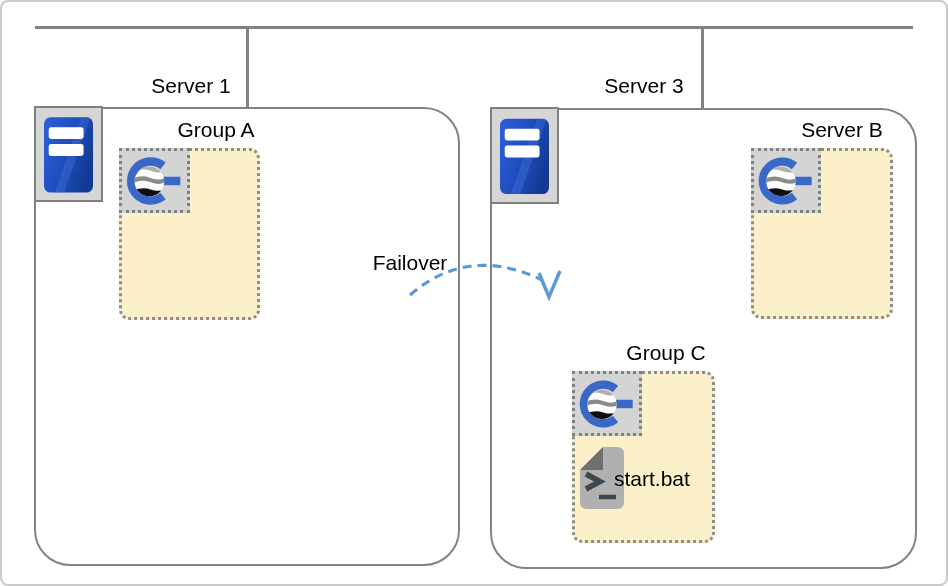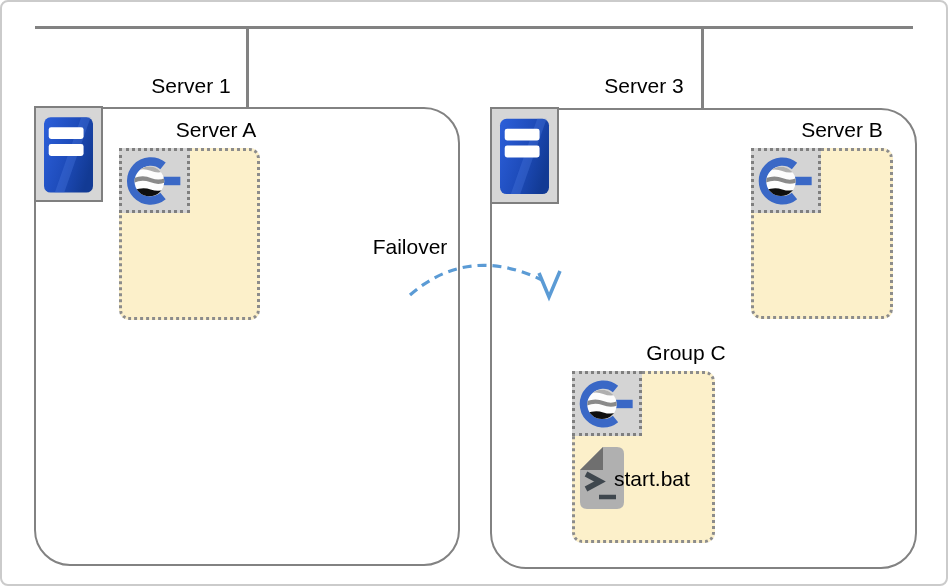--- a/index.html
+++ b/index.html
@@ -83,53 +83,53 @@
     <svg viewBox="0 0 69 96">
         <use href="#server-tower-art"></use>
       </svg>
   </div>
   <div class="server-icon-box" style="left:488px;top:105px;width:69px;height:97px;">
     <svg viewBox="0 0 69 96">
         <use href="#server-tower-art"></use>
       </svg>
   </div>
 
-  <div class="diagram-label centered" style="left:214px;top:117px;">Server A</div>
+  <div class="diagram-label centered" style="left:214px;top:117px;">Group A</div>
   <div class="group-box" style="left:117px;top:146px;width:141px;height:172px;"></div>
   <div class="glogo-box" style="left:117px;top:146px;width:71px;height:65px;">
     <svg viewBox="0 0 70 64">
         <use href="#g-logo-art"></use>
       </svg>
   </div>
 
   <div class="diagram-label centered" style="left:840px;top:117px;">Server B</div>
   <div class="group-box" style="left:749px;top:146px;width:142px;height:171px;"></div>
   <div class="glogo-box" style="left:749px;top:146px;width:70px;height:65px;">
     <svg viewBox="0 0 70 64">
         <use href="#g-logo-art"></use>
       </svg>
   </div>
 
-  <div class="diagram-label centered" style="left:664px;top:340px;margin-left:20px;">Group C</div>
+  <div class="diagram-label centered" style="left:664px;top:340px;">Group C</div>
   <div class="group-box" style="left:570px;top:369px;width:143px;height:172px;"></div>
   <div class="glogo-box" style="left:570px;top:369px;width:70px;height:65px;">
     <svg viewBox="0 0 70 64">
         <use href="#g-logo-art"></use>
       </svg>
   </div>
 
   <div class="bat-icon" style="left:577px;top:444px;width:46px;height:64px;">
     <svg viewBox="0 0 46 64" width="46" height="64">
       <path d="M 24 1 H 38 Q 45 1 45 8 V 56 Q 45 63 38 63 H 8 Q 1 63 1 56 V 24 Z" fill="#B0B0B0"></path>
       <path d="M 24 1 V 24 H 1 Z" fill="#6F6F6F"></path>
       <path d="M 7 28 L 21 35.5 L 7 43" fill="none" stroke="#3F474E" stroke-width="5.5"></path>
       <path d="M 20 51 H 37" fill="none" stroke="#3F474E" stroke-width="4.5"></path>
     </svg>
   </div>
   <div class="diagram-label" style="left:612px;top:466px;">start.bat</div>
 
-  <div class="diagram-label centered" style="left:408px;top:234px;">Failover</div>
+  <div class="diagram-label centered" style="left:408px;top:250px;">Failover</div>
   <svg class="arrow-svg" style="left:395px;top:240px;" width="180" height="68" viewBox="0 0 180 68">
     <path d="M 13 53 Q 71 2.5 145 38" fill="none" stroke="#5B9BD5" stroke-width="3.2" stroke-dasharray="9 6"></path>
     <path d="M 142 31 L 152 55 L 163 29" fill="none" stroke="#5B9BD5" stroke-width="3.5"></path>
   </svg>
 
 </div>
 
 </body></html>

